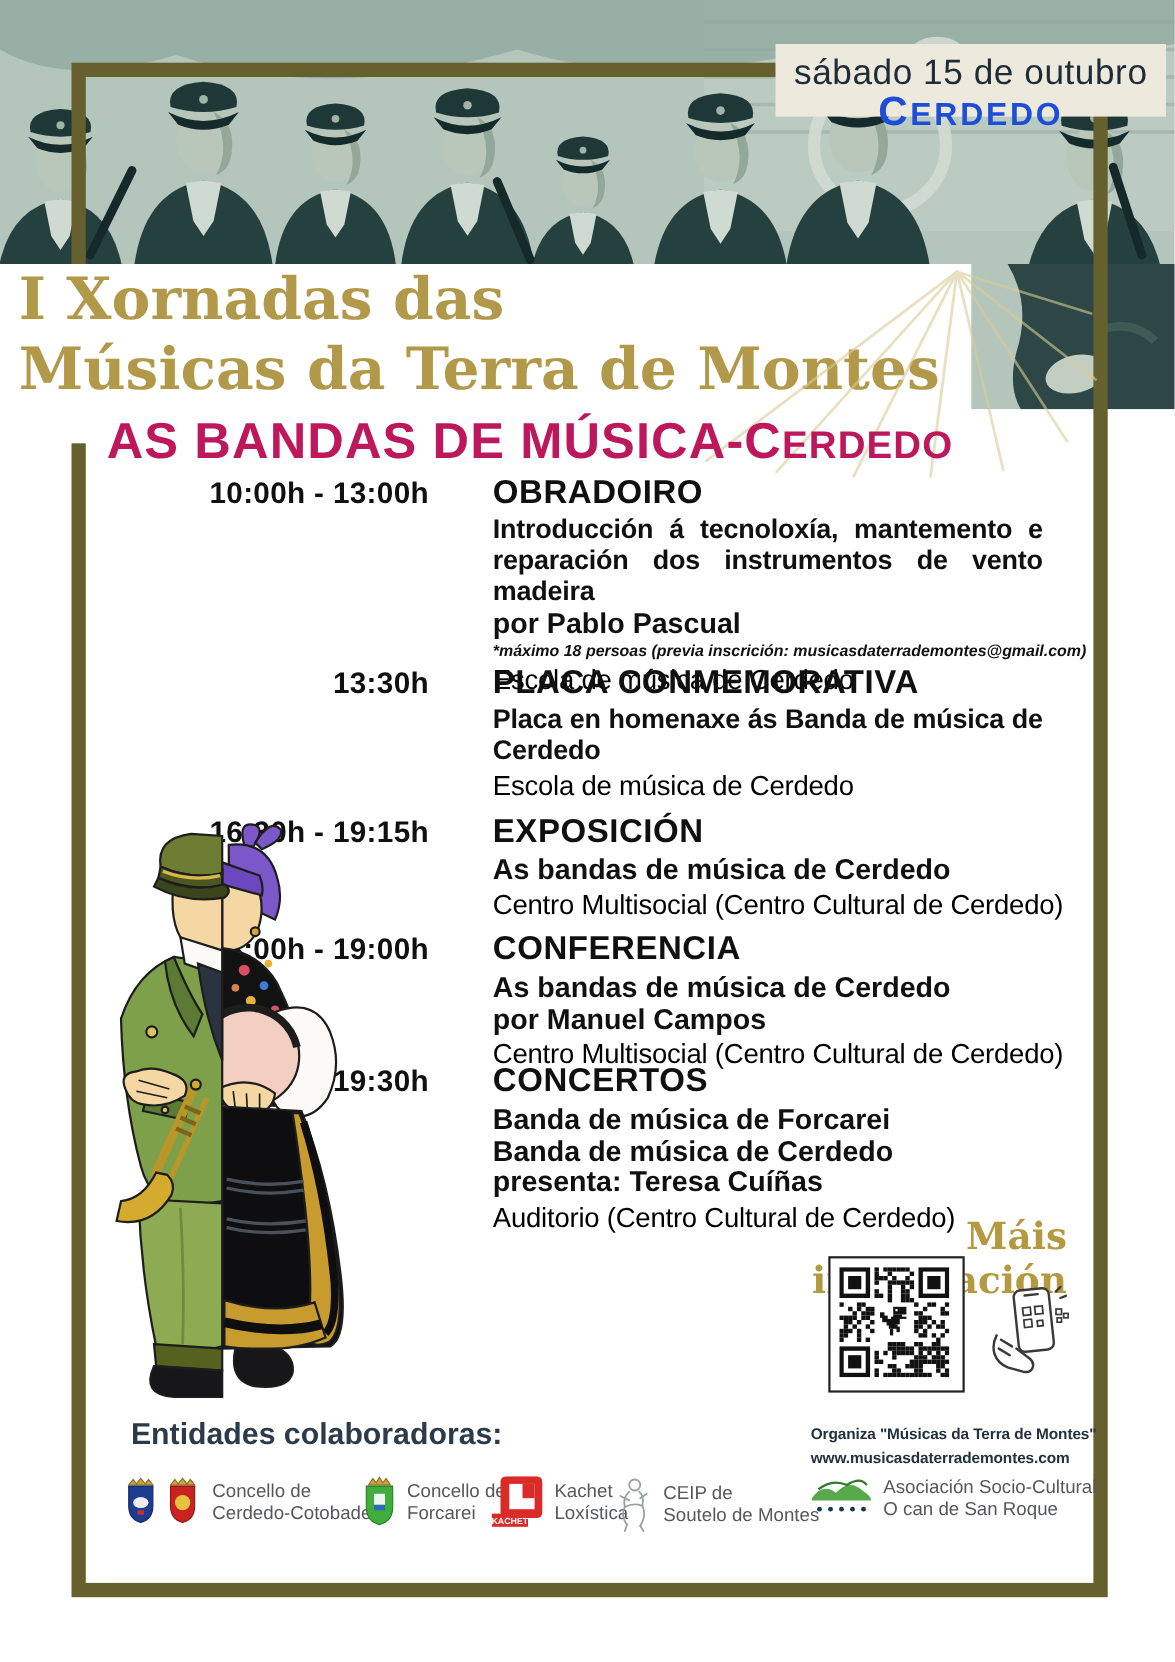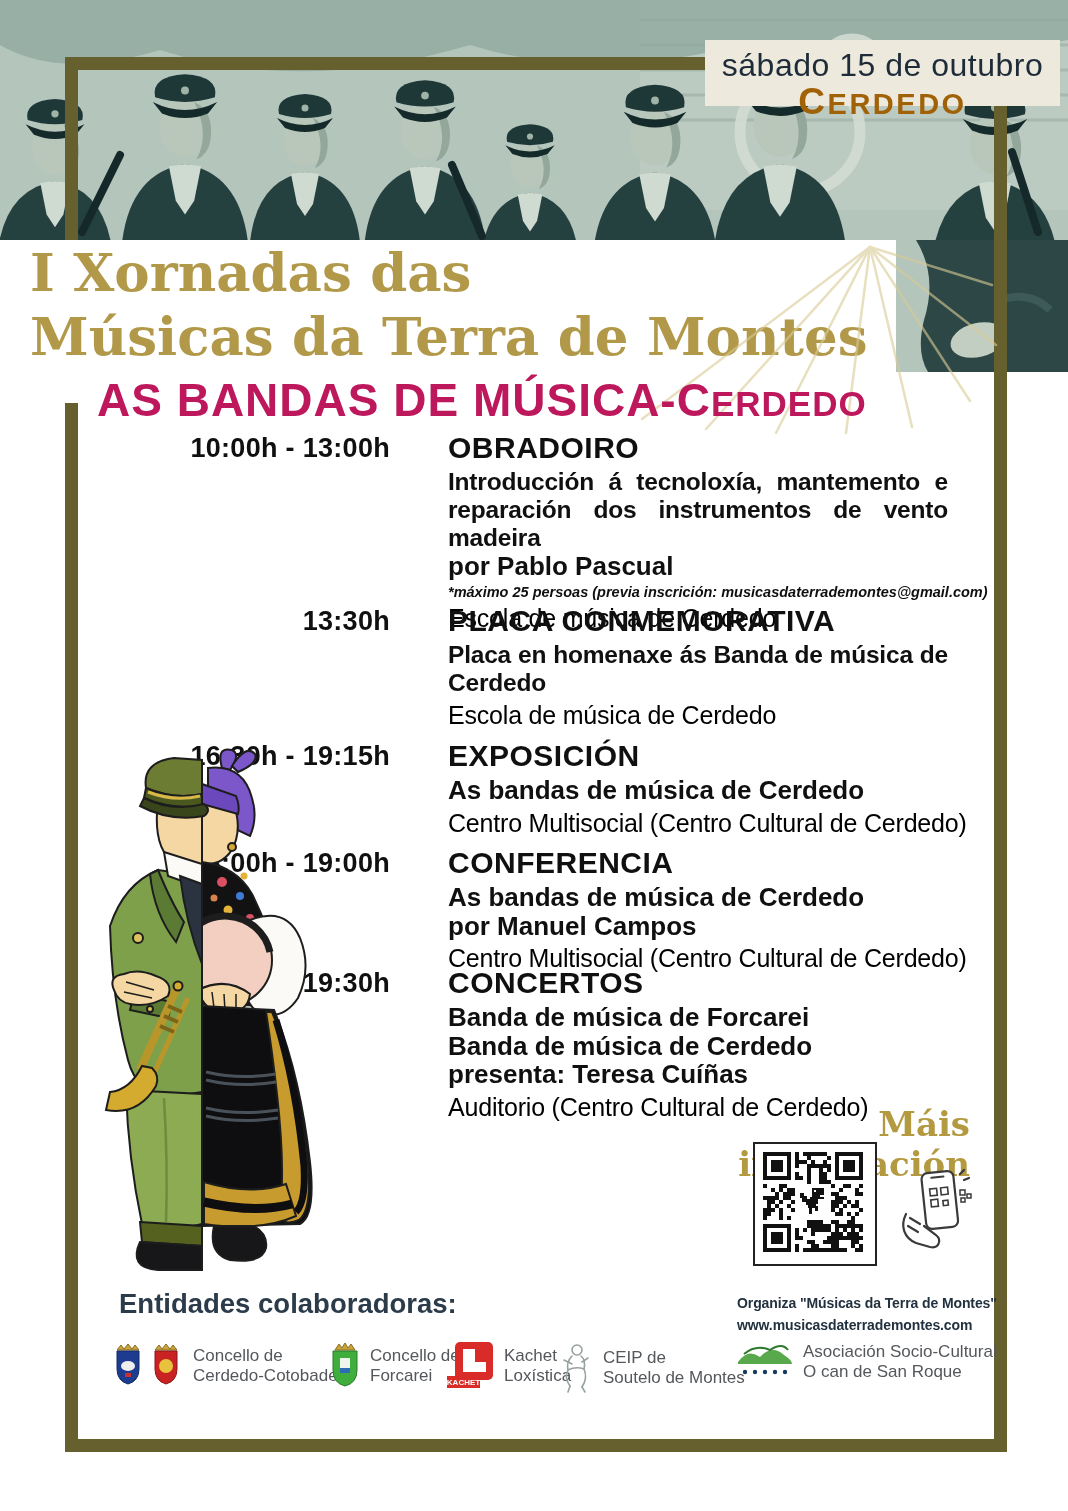--- a/index.html
+++ b/index.html
@@ -10,24 +10,24 @@
   .photo{position:absolute;left:0;top:0;width:1068px;height:240px;z-index:1;}
   .photo-right{position:absolute;left:880px;top:240px;width:188px;height:132px;z-index:1;}
   .rays{position:absolute;left:640px;top:233px;z-index:4;pointer-events:none;}
 
   .frame{position:absolute;left:65px;top:57px;width:942px;height:1395px;
          border:13px solid #65602d;box-sizing:border-box;z-index:2;}
 
   .badge{position:absolute;left:705px;top:40px;width:355px;height:66px;background:#edeadd;
          z-index:5;text-align:center;}
   .badge-date{font-size:32px;color:#1e2b38;margin-top:7px;letter-spacing:.5px;}
-  .badge-city{font-size:29px;font-weight:700;color:#a16207;letter-spacing:2.5px;line-height:.95;}
+  .badge-city{font-size:29px;font-weight:700;color:#1d4ed8;letter-spacing:2.5px;line-height:.95;}
   .badge-city .ci{font-size:37px;}
 
-  .title-block{position:absolute;left:16px;top:240px;width:880px;height:163px;background:#fff;z-index:3;}
+  .title-block{position:absolute;left:3px;top:240px;width:880px;height:163px;background:#fff;z-index:3;}
   .t1,.t2{position:absolute;left:14px;margin:0;font-family:"DejaVu Serif",serif;font-weight:700;
           font-size:53px;color:#b2994a;white-space:nowrap;line-height:1;}
   .t1{top:6px}.t2{top:70px}
   .subtitle{position:absolute;left:97px;top:377px;z-index:6;color:#be185d;font-weight:700;
             letter-spacing:1px;white-space:nowrap;line-height:1;}
   .sub-main{font-size:46px;}
   .sub-small{font-size:35px;}
 
   .event{position:absolute;left:150px;display:flex;z-index:6;}
   .e-time{width:240px;text-align:right;margin-right:58px;font-size:27px;font-weight:700;
@@ -132,21 +132,21 @@
     <h1 class="t2">Músicas da Terra de Montes</h1>
   </div>
   <div class="subtitle"><span class="sub-main">AS BANDAS DE MÚSICA-C</span><span class="sub-small">ERDEDO</span></div>
 
   <div class="event ev1">
     <div class="e-time">10:00h - 13:00h</div>
     <div class="e-body">
       <div class="e-title">OBRADOIRO</div>
       <p class="e-just just-all">Introducción á tecnoloxía, mantemento e reparación dos instrumentos de vento madeira</p>
       <div class="e-line">por Pablo Pascual</div>
-      <div class="e-note">*máximo 25 persoas (previa inscrición: musicasdaterrademontes@gmail.com)</div>
+      <div class="e-note">*máximo 18 persoas (previa inscrición: musicasdaterrademontes@gmail.com)</div>
       <div class="e-loc">Escola de música de Cerdedo</div>
     </div>
   </div>
 
   <div class="event ev2">
     <div class="e-time">13:30h</div>
     <div class="e-body">
       <div class="e-title">PLACA CONMEMORATIVA</div>
       <p class="e-just">Placa en homenaxe ás Banda de música de Cerdedo</p>
       <div class="e-loc">Escola de música de Cerdedo</div>

